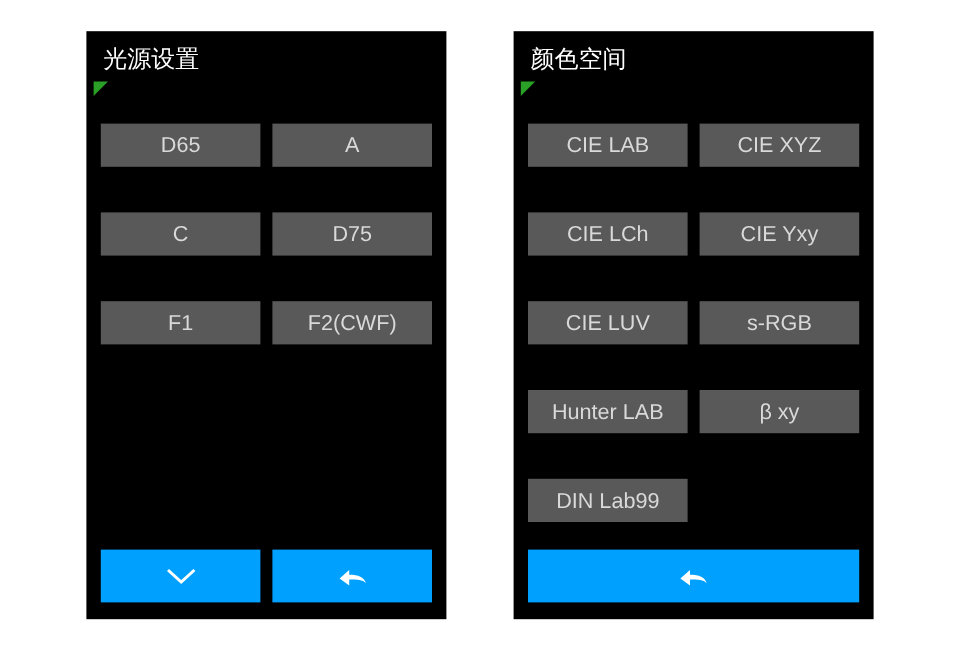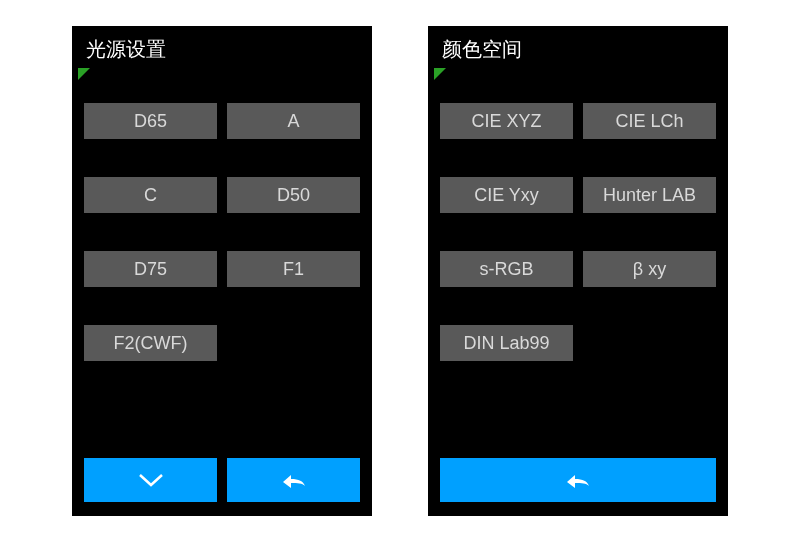--- a/index.html
+++ b/index.html
@@ -81,21 +81,20 @@
 </head>
 <body>
 
 <div class="panel">
   <div class="panel-title">光源设置</div>
   <div class="green-triangle"></div>
   <div class="grid">
     <div class="option-btn">D65</div>
     <div class="option-btn">A</div>
     <div class="option-btn">C</div>
-    <div class="option-btn">D50</div>
     <div class="option-btn">D75</div>
     <div class="option-btn">F1</div>
     <div class="option-btn">F2(CWF)</div>
   </div>
   <div class="bottom-bar">
     <div class="bottom-btn">
       <svg width="28" height="18" viewBox="0 0 28 18">
         <polyline points="3,4 14,14 25,4" fill="none" stroke="#ffffff" stroke-width="2.5"></polyline>
       </svg>
     </div>
@@ -104,25 +103,27 @@
         <path d="M4 12 L12 5 L12 9 C20 9 24 11 26 16 C23 13 19 13 12 13 L12 18 Z" fill="#ffffff"></path>
       </svg>
     </div>
   </div>
 </div>
 
 <div class="panel">
   <div class="panel-title">颜色空间</div>
   <div class="green-triangle"></div>
   <div class="grid">
+    <div class="option-btn">CIE LAB</div>
     <div class="option-btn">CIE XYZ</div>
     <div class="option-btn">CIE LCh</div>
     <div class="option-btn">CIE Yxy</div>
+    <div class="option-btn">CIE LUV</div>
+    <div class="option-btn">s-RGB</div>
     <div class="option-btn">Hunter LAB</div>
-    <div class="option-btn">s-RGB</div>
     <div class="option-btn">β xy</div>
     <div class="option-btn">DIN Lab99</div>
   </div>
   <div class="bottom-bar">
     <div class="bottom-btn full">
       <svg width="30" height="20" viewBox="0 0 30 20">
         <path d="M4 12 L12 5 L12 9 C20 9 24 11 26 16 C23 13 19 13 12 13 L12 18 Z" fill="#ffffff"></path>
       </svg>
     </div>
   </div>

